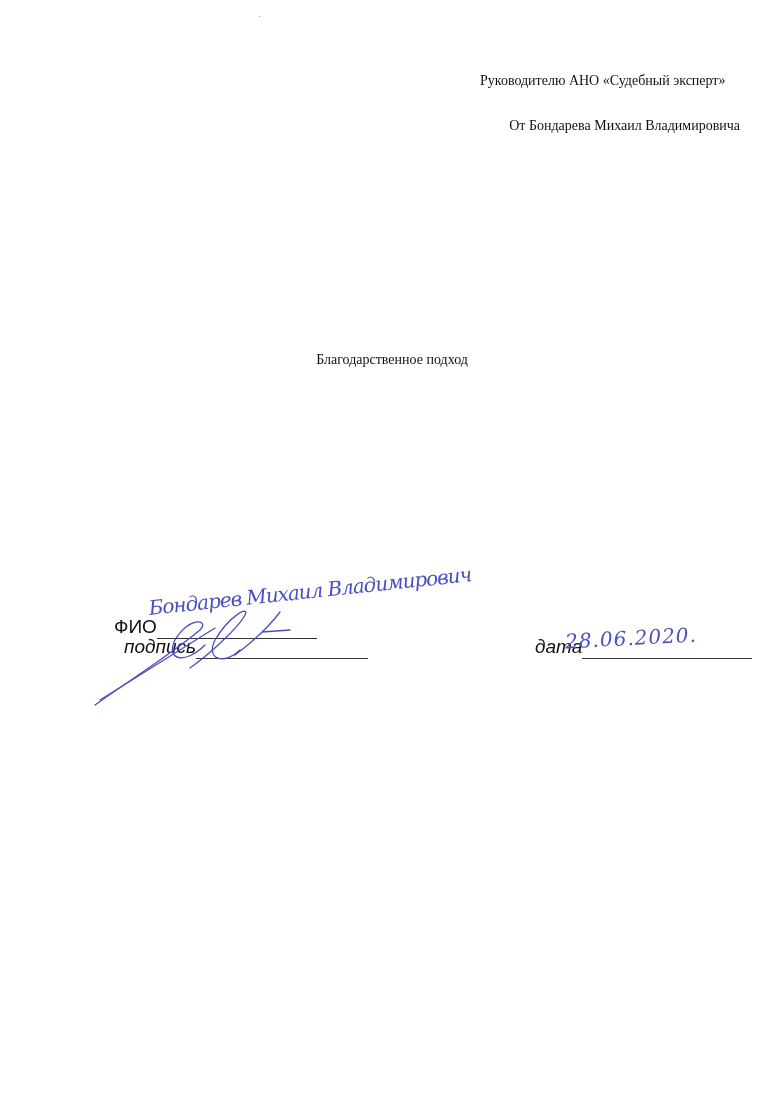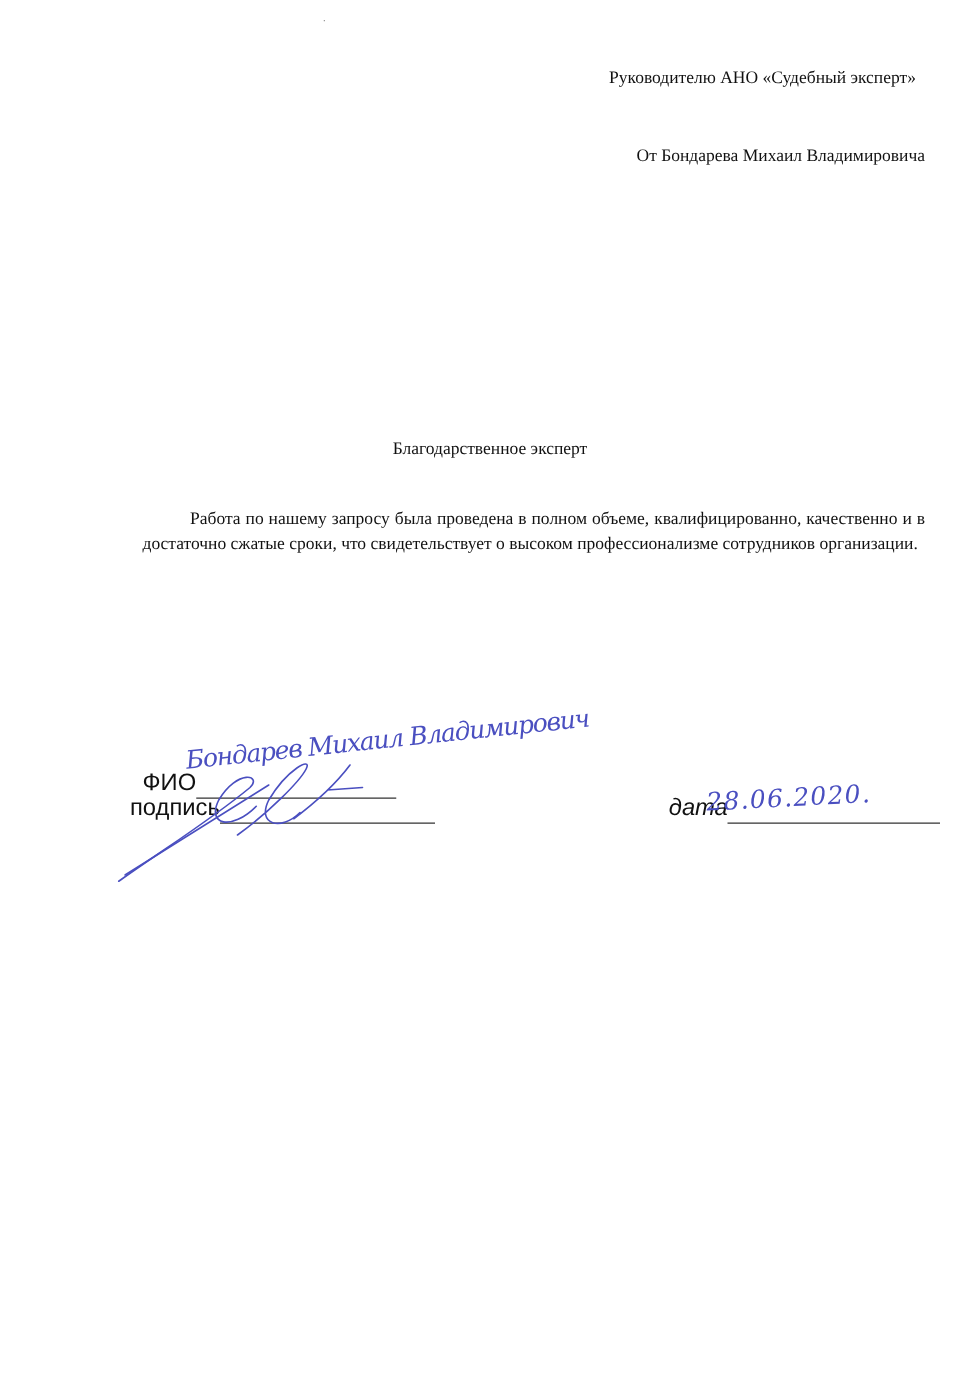--- a/index.html
+++ b/index.html
@@ -1,47 +1,46 @@
 <!DOCTYPE html>
 <html><head>
 <meta charset="utf-8">
 <style>
   html, body { margin: 0; padding: 0; background: #ffffff; }
   body { width: 784px; height: 1116px; position: relative; overflow: hidden;
          font-family: "Liberation Serif", serif; color: #111; }
   .dot { position: absolute; left: 259px; top: 16px; width: 1px; height: 1px; background: #999; }
-  .addressee { position: absolute; right: 44px; top: 53px; width: 260px; text-align: center;
+  .addressee { position: absolute; right: 44px; top: 71px; width: 260px; text-align: left;
                font-size: 14px; line-height: 20px; }
   .sender { position: absolute; right: 44px; top: 118px; font-size: 14px; white-space: nowrap; }
   .title { position: absolute; left: 0; right: 0; top: 352px; text-align: center; font-size: 14px; }
   .body { position: absolute; left: 114px; width: 626px; top: 406px; font-size: 14px; line-height: 20px; }
   .body p { margin: 0 0 11px 0; text-indent: 38px; text-align: justify; }
   .sig { font-family: "Liberation Sans", sans-serif; font-size: 19px; position: absolute; }
   .line { display: inline-block; border-bottom: 1px solid #333; vertical-align: baseline; }
   .hand { position: absolute; color: #4a4fc0; font-family: "DejaVu Serif", serif; font-style: italic; }
   svg.scribble { position: absolute; left: 0; top: 0; }
 </style>
 </head>
 <body>
 
 <div class="dot"></div>
 
 <div class="addressee">Руководителю АНО «Судебный эксперт»</div>
 <div class="sender">От Бондарева Михаил Владимировича</div>
 
-<div class="title">Благодарственное эксперт</div>
+<div class="title">Благодарственное подход</div>
 
 <div class="body">
-  <p>Работа по нашему запросу была проведена в полном объеме, квалифицированно, качественно и в достаточно сжатые сроки, что свидетельствует о высоком профессионализме сотрудников организации.</p>
 </div>
 
 <div class="sig" style="left:114px; top:616px;">
   <span>ФИО</span><span class="line" style="width:160px;">&nbsp;</span>
 </div>
-<div class="sig" style="left:104px; top:636px;">
+<div class="sig" style="left:124px; top:636px;font-style:italic;">
   <span>подпись</span><span class="line" style="width:172px;">&nbsp;</span>
 </div>
 <div class="sig" style="left:535px; top:636px;font-style:italic;">
   <span>дата</span><span class="line" style="width:170px;">&nbsp;</span>
 </div>
 
 <div class="hand" style="left:150px; top:596px; font-size:20px; transform:rotate(-6deg); transform-origin:left bottom; letter-spacing:-1px;">Бондарев Михаил Владимирович</div>
 <div class="hand" style="left:565px; top:626px; font-size:20px; transform:rotate(-3deg); letter-spacing:1px;">28.06.2020.</div>
 
 <svg class="scribble" width="784" height="1116">

